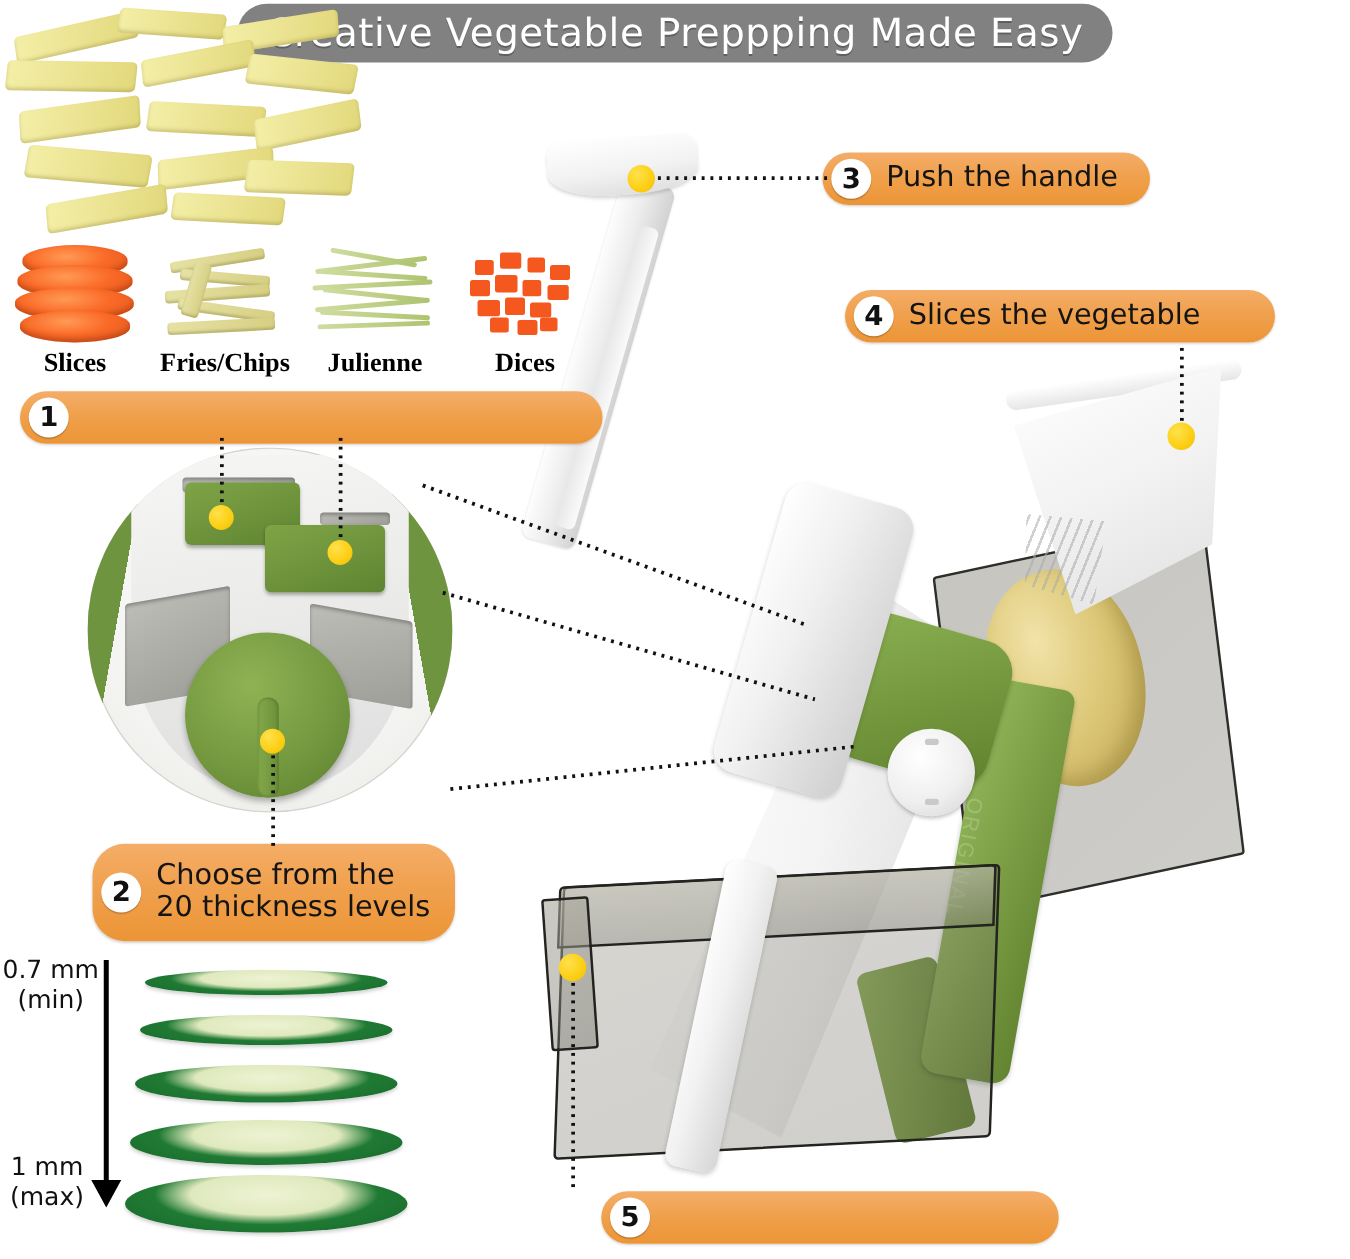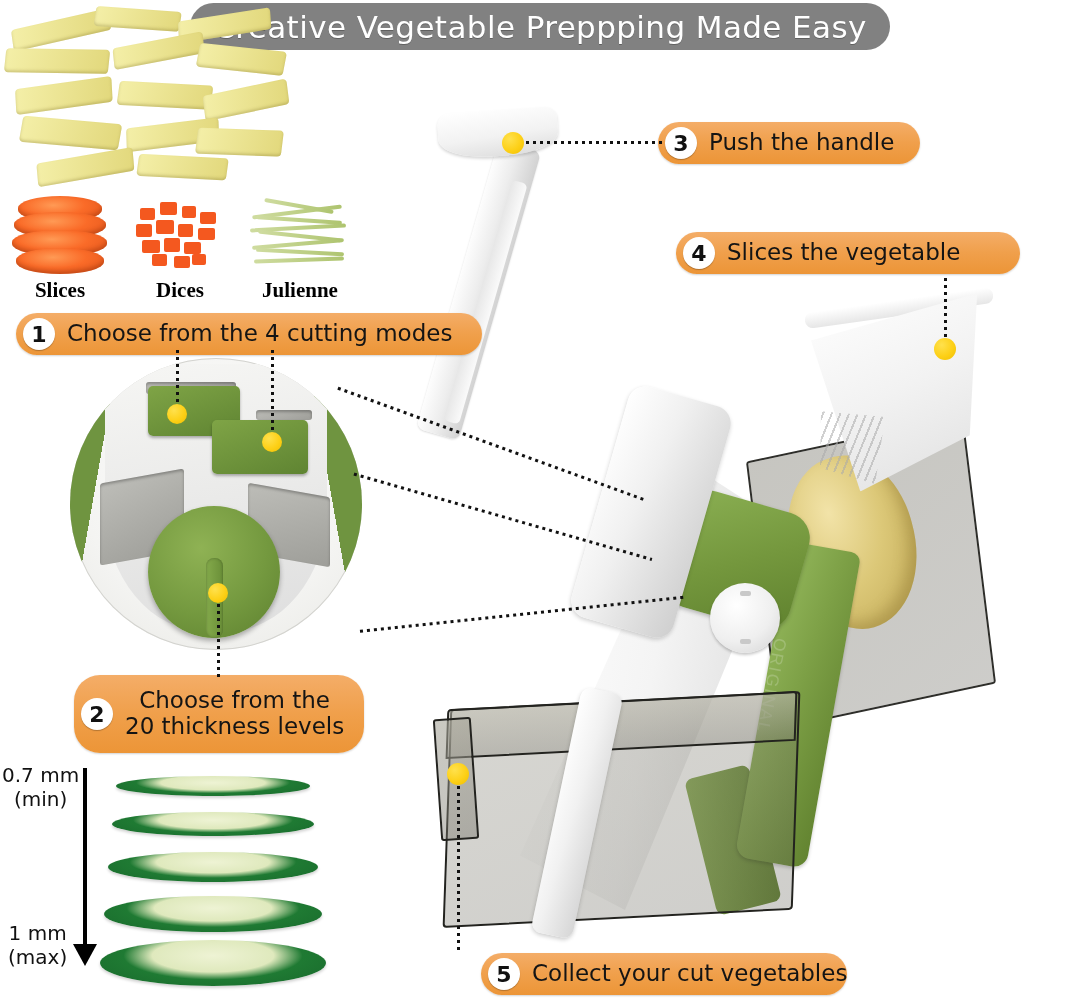--- a/index.html
+++ b/index.html
@@ -67,21 +67,21 @@
     box-shadow: 0 1px 1px rgba(0,0,0,.25);
   }
   .callout .ctext {
     color: #141414;
     font-size: 23px;
     margin-left: 12px;
     margin-right: 14px;
     line-height: 1.12;
     white-space: nowrap;
   }
-  .callout.two-line .ctext { white-space: normal; text-align: center; }
+  .callout.two-line .ctext { white-space: normal; }
 
   
   .veg-strip {
     position: absolute;
     left: 0px;
     top: 186px;
     width: 480px;
     height: 120px;
     display: flex;
     align-items: center;
@@ -461,20 +461,45 @@
     <div class="veg-item">
       <div class="veg-pic">
         <div class="car-slice" style="top:6px;  left:10px; width:84px;"></div>
         <div class="car-slice" style="top:22px; left:6px;  width:92px;"></div>
         <div class="car-slice" style="top:40px; left:4px;  width:95px;"></div>
         <div class="car-slice" style="top:58px; left:8px;  width:88px;"></div>
       </div>
       <div class="veg-label">Slices</div>
     </div>
 
+    <div class="veg-item">
+      <div class="veg-pic">
+        <div class="fry" style="left:8px;  top:14px; width:76px; height:9px;  transform:rotate(-9deg);"></div>
+        <div class="fry" style="left:16px; top:28px; width:72px; height:9px;  transform:rotate(5deg);"></div>
+        <div class="fry" style="left:4px;  top:40px; width:84px; height:10px; transform:rotate(-4deg);"></div>
+        <div class="fry" style="left:14px; top:54px; width:78px; height:9px;  transform:rotate(8deg);"></div>
+        <div class="fry" style="left:6px;  top:66px; width:86px; height:10px; transform:rotate(-3deg);"></div>
+        <div class="fry" style="left:22px; top:20px; width:14px; height:44px; transform:rotate(16deg);"></div>
+      </div>
+      <div class="veg-label">Fries/Chips</div>
+    </div>
+
+    <div class="veg-item">
+      <div class="veg-pic">
+        <div class="jul" style="left:4px;  top:20px; width:90px; transform:rotate(-7deg);"></div>
+        <div class="jul" style="left:8px;  top:28px; width:86px; transform:rotate(4deg);"></div>
+        <div class="jul" style="left:2px;  top:36px; width:96px; transform:rotate(-3deg);"></div>
+        <div class="jul" style="left:10px; top:44px; width:84px; transform:rotate(6deg);"></div>
+        <div class="jul" style="left:4px;  top:52px; width:92px; transform:rotate(-5deg);"></div>
+        <div class="jul" style="left:8px;  top:60px; width:88px; transform:rotate(3deg);"></div>
+        <div class="jul" style="left:6px;  top:68px; width:90px; transform:rotate(-2deg);"></div>
+        <div class="jul" style="left:16px; top:14px; width:70px; transform:rotate(10deg);"></div>
+      </div>
+      <div class="veg-label">Julienne</div>
+    </div>
 
     <div class="veg-item">
       <div class="veg-pic">
         <div class="dice-bit" style="left:12px; top:18px; width:15px; height:12px;"></div>
         <div class="dice-bit" style="left:32px; top:12px; width:17px; height:13px;"></div>
         <div class="dice-bit" style="left:54px; top:16px; width:14px; height:12px;"></div>
         <div class="dice-bit" style="left:72px; top:22px; width:16px; height:12px;"></div>
         <div class="dice-bit" style="left:8px;  top:34px; width:16px; height:13px;"></div>
         <div class="dice-bit" style="left:28px; top:30px; width:18px; height:14px;"></div>
         <div class="dice-bit" style="left:50px; top:34px; width:15px; height:13px;"></div>
@@ -482,34 +507,20 @@
         <div class="dice-bit" style="left:14px; top:50px; width:18px; height:13px;"></div>
         <div class="dice-bit" style="left:36px; top:48px; width:16px; height:14px;"></div>
         <div class="dice-bit" style="left:56px; top:52px; width:17px; height:12px;"></div>
         <div class="dice-bit" style="left:24px; top:64px; width:15px; height:12px;"></div>
         <div class="dice-bit" style="left:46px; top:66px; width:16px; height:12px;"></div>
         <div class="dice-bit" style="left:64px; top:64px; width:14px; height:11px;"></div>
       </div>
       <div class="veg-label">Dices</div>
     </div>
 
-    <div class="veg-item">
-      <div class="veg-pic">
-        <div class="jul" style="left:4px;  top:20px; width:90px; transform:rotate(-7deg);"></div>
-        <div class="jul" style="left:8px;  top:28px; width:86px; transform:rotate(4deg);"></div>
-        <div class="jul" style="left:2px;  top:36px; width:96px; transform:rotate(-3deg);"></div>
-        <div class="jul" style="left:10px; top:44px; width:84px; transform:rotate(6deg);"></div>
-        <div class="jul" style="left:4px;  top:52px; width:92px; transform:rotate(-5deg);"></div>
-        <div class="jul" style="left:8px;  top:60px; width:88px; transform:rotate(3deg);"></div>
-        <div class="jul" style="left:6px;  top:68px; width:90px; transform:rotate(-2deg);"></div>
-        <div class="jul" style="left:16px; top:14px; width:70px; transform:rotate(10deg);"></div>
-      </div>
-      <div class="veg-label">Julienne</div>
-    </div>
-
   </div>
 
   <div class="inset-circle">
     <div class="inset-green-bg"></div>
     <div class="inset-plate"></div>
 
     <div class="blade-slot" style="left:30px; top:118px; width:84px; height:82px; transform:skewY(-10deg);"></div>
     <div class="blade-slot" style="left:178px; top:132px; width:82px; height:70px; transform:skewY(10deg);"></div>
     <div class="blade-slot" style="left:76px; top:24px; width:90px; height:12px;"></div>
     <div class="blade-slot" style="left:186px; top:52px; width:56px; height:10px;"></div>
@@ -598,21 +609,20 @@
   <div class="dot" style="left:502px; top:132px;"></div>
   <div class="dot" style="left:934px; top:338px;"></div>
   <div class="dot" style="left:447px; top:763px;"></div>
 
   <div class="leader" style="left:524px; top:141px; width:140px;"></div>
   <div class="vleader" style="left:944px; top:276px; height:64px;"></div>
   <div class="vleader" style="left:457px; top:784px; height:168px;"></div>
 
   <div class="callout" style="left:16px; top:313px; width:466px; height:42px;">
     <div class="badge">1</div>
-    <div class="ctext">Choose from the 4 cutting modes</div>
   </div>
 
   <div class="callout two-line" style="left:74px; top:675px; width:290px; height:78px;">
     <div class="badge">2</div>
     <div class="ctext">
       <span>Choose from the</span><br>
       <span>20 thickness levels</span>
     </div>
   </div>
 
@@ -621,16 +631,15 @@
     <div class="ctext">Push the handle</div>
   </div>
 
   <div class="callout" style="left:676px; top:232px; width:344px; height:42px;">
     <div class="badge">4</div>
     <div class="ctext">Slices the vegetable</div>
   </div>
 
   <div class="callout" style="left:481px; top:953px; width:366px; height:42px;">
     <div class="badge">5</div>
-    <div class="ctext">Collect your cut vegetables</div>
   </div>
 
 </div>
 
 </body></html>

